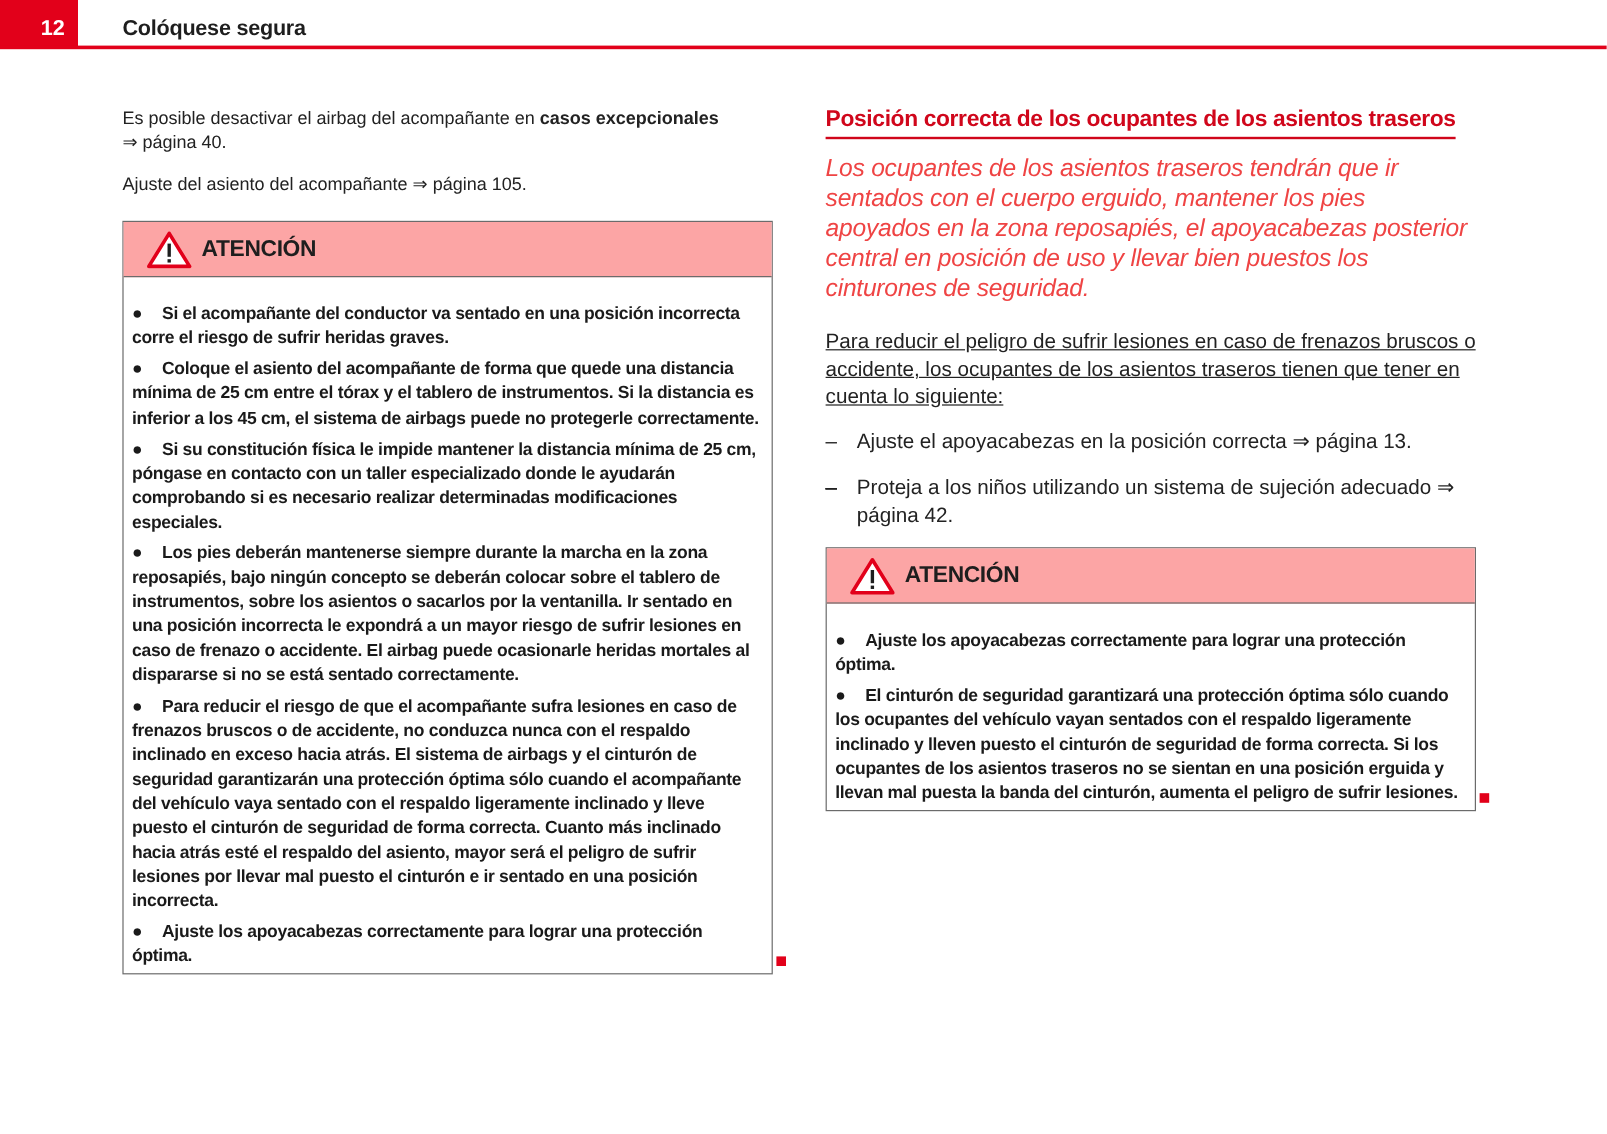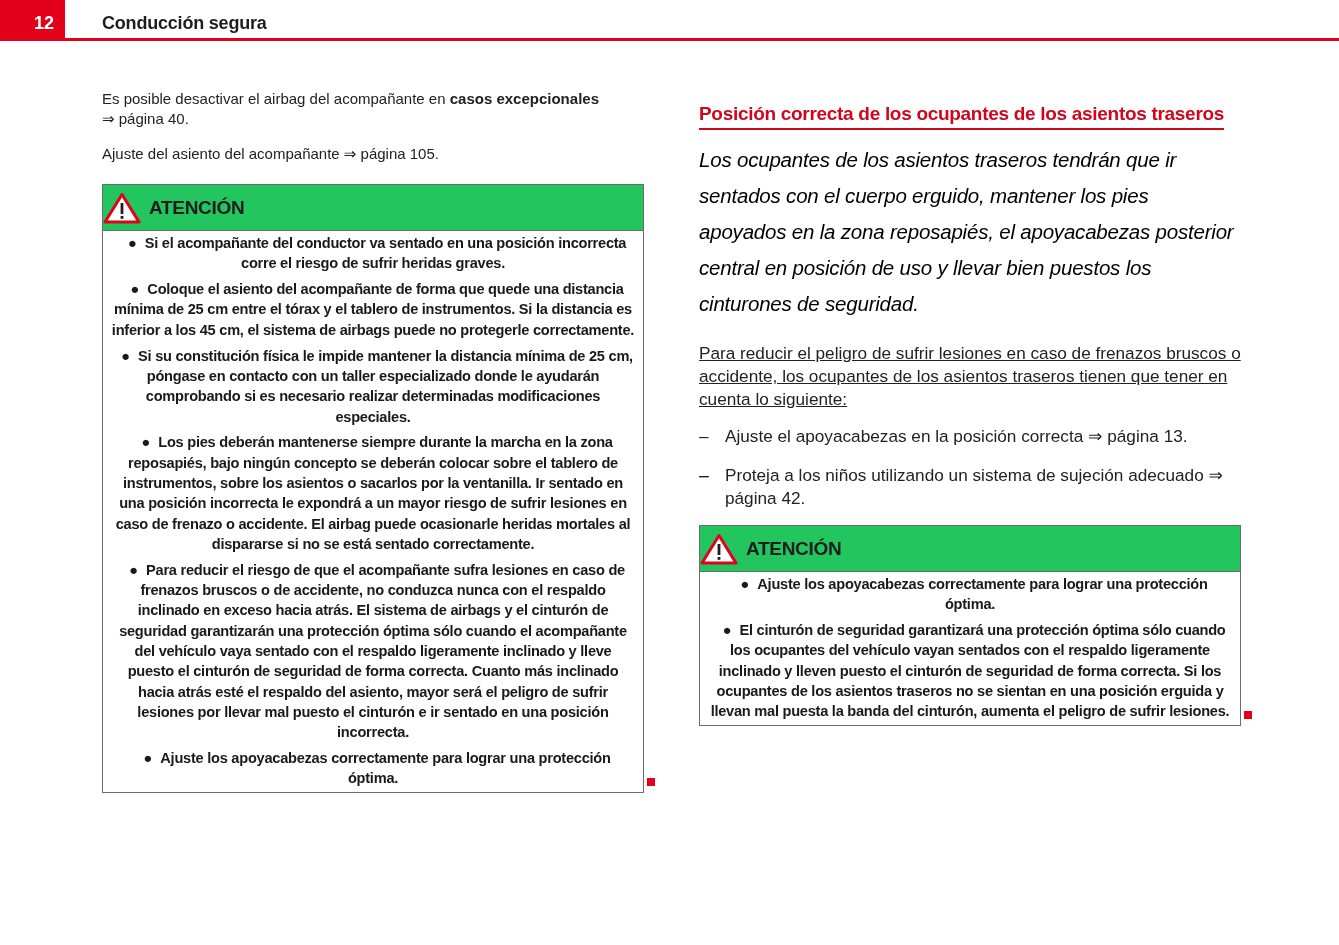--- a/index.html
+++ b/index.html
@@ -16,61 +16,61 @@
     padding: 0 11px 5px 0; box-sizing: border-box;
     font-family: "Liberation Sans", sans-serif;
   }
   .header-rule { position: absolute; left: 0; top: 38px; width: 1339px; height: 3px; background: #e2001a; }
   .section-title {
     position: absolute; left: 102px; top: 13px; font-size: 18px; font-weight: bold;
     font-family: "Liberation Sans", sans-serif; color: #1e1e1e; letter-spacing: -0.2px;
   }
   .col { position: absolute; font-family: "Liberation Sans", sans-serif; }
   .col-left { left: 102px; top: 89px; width: 522px; }
-  .col-right { left: 688px; top: 103px; width: 542px; margin-left: 11px; }
+  .col-right { left: 688px; top: 89px; width: 542px; }
   .p { font-size: 15px; line-height: 20px; margin: 0 0 15px 0; color: #222; }
   .p b { font-weight: bold; }
   .warn {
     border: 1px solid #6b6b6b; box-sizing: border-box; position: relative;
   }
   .warn-head {
-    background: #22c55e; border-bottom: 1px solid #6b6b6b; height: 45px;
-    display: flex; align-items: center; padding-left: 0;
+    background: #fca5a5; border-bottom: 1px solid #6b6b6b; height: 45px;
+    display: flex; align-items: center; padding-left: 19px;
   }
   .warn-head svg { width: 38px; height: 32px; }
   .warn-title { font-weight: bold; font-size: 19px; margin-left: 8px; letter-spacing: -0.3px; color: #1e1e1e; }
-  .warn-body { padding: 2px 7px 3px 7px; text-align: center; }
+  .warn-body { padding: 21px 7px 3px 7px; }
   .warn-item {
     font-size: 14.6px; line-height: 20.3px; font-weight: bold; margin-bottom: 5.6px;
     letter-spacing: -0.25px; color: #1a1a1a;
   }
   .warn-item .bul { display: inline-block; width: 25px; }
   .end-mark { position: absolute; width: 8px; height: 8px; background: #e2001a; }
   .h2 {
     color: #d0061b; font-weight: bold; font-size: 19px; letter-spacing: -0.3px;
     display: inline-block; padding-bottom: 3px; border-bottom: 2px solid #d0061b; margin-top: 0;
   }
   .lead {
-    font-style: italic; font-size: 20.5px; line-height: 36px; margin: 12px 0 0 0; color: #000000;
+    font-style: italic; font-size: 20.5px; line-height: 25px; margin: 12px 0 0 0; color: #ef4444;
     letter-spacing: -0.2px;
   }
   .body2 { font-size: 17.2px; line-height: 23px; margin: 20px 0 0 0; color: #222; text-decoration: underline; }
   .dash-list { list-style: none; margin: 14px 0 0 0; padding: 0; }
   .dash-list li {
     position: relative; padding-left: 26px; font-size: 17.2px; line-height: 23px;
     margin-bottom: 15.5px; color: #222;
   }
   .dash-list li .dash { position: absolute; left: 0; top: 0; }
 </style>
 </head>
 <body>
 
 <div class="header">
   <div class="page-num">12</div>
-  <div class="section-title">Conducción segura</div>
+  <div class="section-title">Colóquese segura</div>
   <div class="header-rule"></div>
 </div>
 
 <div class="col col-left">
   <p class="p">
     <span>Es posible desactivar el airbag del acompañante en </span><b>casos excepcionales</b><br>
     <span>⇒ página 40.</span>
   </p>
   <p class="p" style="margin-bottom:20px;">Ajuste del asiento del acompañante ⇒ página 105.</p>
 

